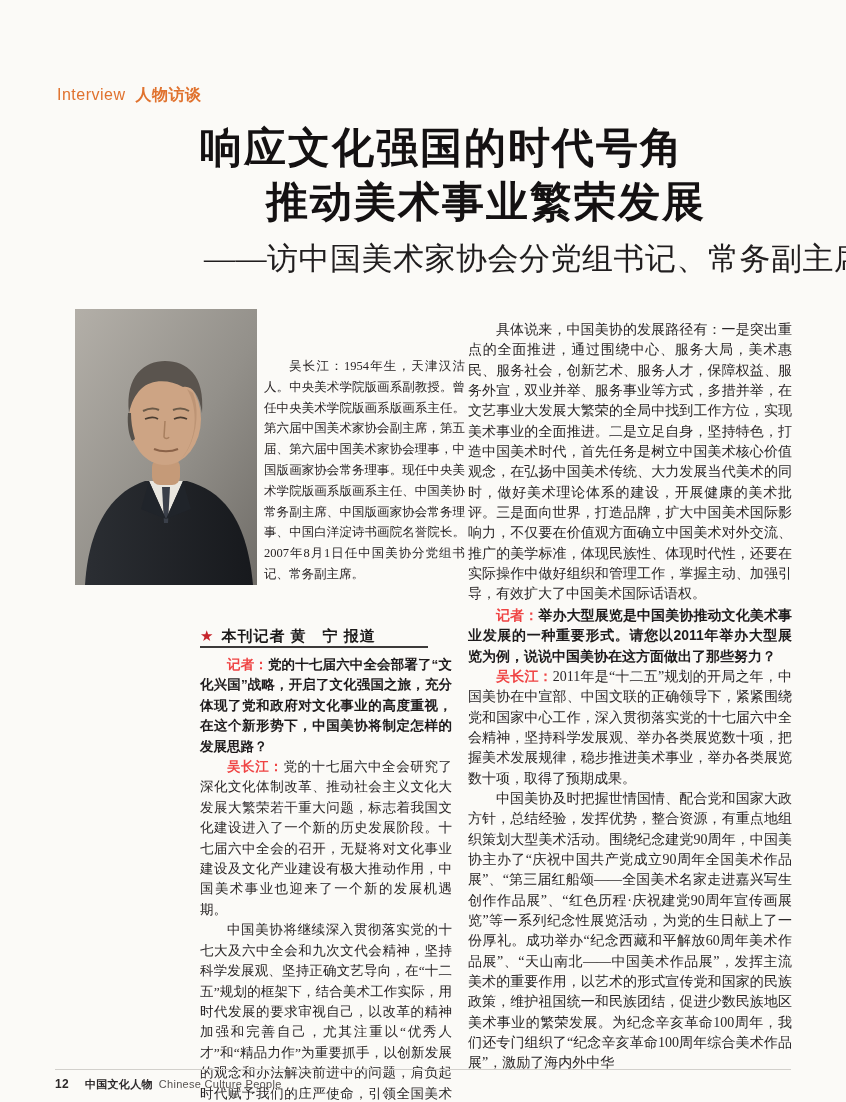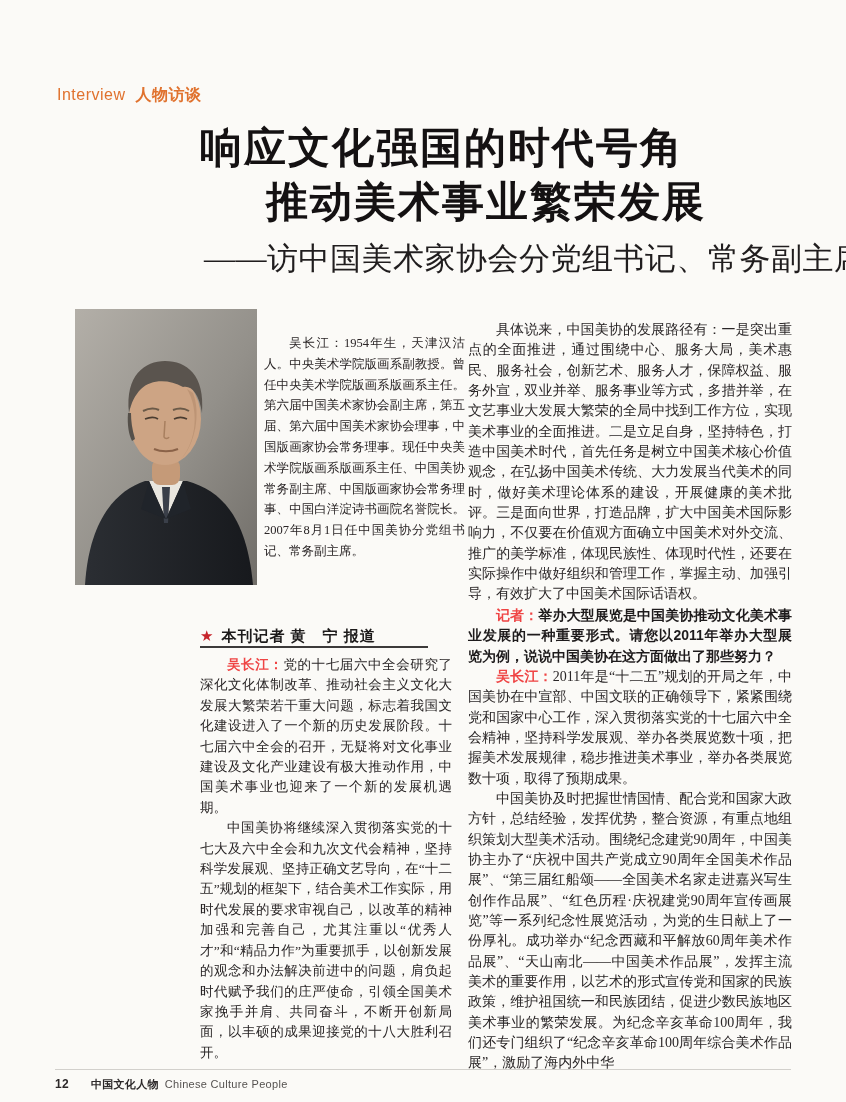--- a/index.html
+++ b/index.html
@@ -32,21 +32,21 @@
     font-family:"Liberation Serif",serif;
     font-size:31px;color:#201d1e;letter-spacing:.5px;white-space:nowrap;
   }
   
   .photo{
     position:absolute;left:75px;top:309px;width:182px;height:276px;
     background:#9b9892;
   }
   
   .bio{
-    position:absolute;left:264px;top:333px;width:201px;
+    position:absolute;left:264px;top:356px;width:201px;
     font-family:"Liberation Serif",serif;
     font-size:12.5px;line-height:20.8px;
     text-align:justify;text-indent:2em;color:#2a2526;
   }
   
   .byline{
     position:absolute;left:200px;top:627px;width:228px;
     border-bottom:2px solid #3c3a3a;
     padding-bottom:0;
     font-size:15px;font-weight:bold;color:#1c1a1a;
@@ -65,21 +65,21 @@
   .lbl{font-weight:bold;font-family:"Liberation Sans",sans-serif;color:#ef4444;}
   
   .footrule{
     position:absolute;left:55px;top:1069px;width:736px;height:1px;
     background:#d2d0cc;
   }
   .footer{
     position:absolute;left:55px;top:1077px;
     font-size:11px;color:#2c2829;letter-spacing:.3px;
   }
-  .footer .num{font-weight:bold;font-size:12px;margin-right:22px;}
+  .footer .num{font-weight:bold;font-size:12px;margin-right:16px;}
   .footer .zh{font-weight:bold;}
   .footer .en{color:#555250;margin-left:6px;}
 </style>
 </head>
 <body>
 
 <div class="page">
 
   <div class="kicker">
     <span class="en">Interview</span><span class="zh">人物访谈</span>
@@ -129,20 +129,21 @@
     </svg>
   </div>
 
   <div class="bio">吴长江：1954年生，天津汉沽人。中央美术学院版画系副教授。曾任中央美术学院版画系版画系主任。第六届中国美术家协会副主席，第五届、第六届中国美术家协会理事，中国版画家协会常务理事。现任中央美术学院版画系版画系主任、中国美协常务副主席、中国版画家协会常务理事、中国白洋淀诗书画院名誉院长。2007年8月1日任中国美协分党组书记、常务副主席。</div>
 
   <div class="byline">
     <span class="star">★</span><span>本刊记者 黄　宁 报道</span>
   </div>
 
   <div class="col col-left">
+    <p class="q"><span class="lbl">记者：</span><span>党的十七届六中全会部署了“文化兴国”战略，开启了文化强国之旅，充分体现了党和政府对文化事业的高度重视，在这个新形势下，中国美协将制定怎样的发展思路？</span></p>
     <p class="ans"><span class="lbl">吴长江：</span><span>党的十七届六中全会研究了深化文化体制改革、推动社会主义文化大发展大繁荣若干重大问题，标志着我国文化建设进入了一个新的历史发展阶段。十七届六中全会的召开，无疑将对文化事业建设及文化产业建设有极大推动作用，中国美术事业也迎来了一个新的发展机遇期。</span></p>
     <p class="plain"><span>中国美协将继续深入贯彻落实党的十七大及六中全会和九次文代会精神，坚持科学发展观、坚持正确文艺导向，在“十二五”规划的框架下，结合美术工作实际，用时代发展的要求审视自己，以改革的精神加强和完善自己，尤其注重以“优秀人才”和“精品力作”为重要抓手，以创新发展的观念和办法解决前进中的问题，肩负起时代赋予我们的庄严使命，引领全国美术家挽手并肩、共同奋斗，不断开创新局面，以丰硕的成果迎接党的十八大胜利召开。</span></p>
   </div>
 
   <div class="col col-right">
     <p class="plain"><span>具体说来，中国美协的发展路径有：一是突出重点的全面推进，通过围绕中心、服务大局，美术惠民、服务社会，创新艺术、服务人才，保障权益、服务外宣，双业并举、服务事业等方式，多措并举，在文艺事业大发展大繁荣的全局中找到工作方位，实现美术事业的全面推进。二是立足自身，坚持特色，打造中国美术时代，首先任务是树立中国美术核心价值观念，在弘扬中国美术传统、大力发展当代美术的同时，做好美术理论体系的建设，开展健康的美术批评。三是面向世界，打造品牌，扩大中国美术国际影响力，不仅要在价值观方面确立中国美术对外交流、推广的美学标准，体现民族性、体现时代性，还要在实际操作中做好组织和管理工作，掌握主动、加强引导，有效扩大了中国美术国际话语权。</span></p>
     <p class="q"><span class="lbl">记者：</span><span>举办大型展览是中国美协推动文化美术事业发展的一种重要形式。请您以2011年举办大型展览为例，说说中国美协在这方面做出了那些努力？</span></p>
     <p class="ans"><span class="lbl">吴长江：</span><span>2011年是“十二五”规划的开局之年，中国美协在中宣部、中国文联的正确领导下，紧紧围绕党和国家中心工作，深入贯彻落实党的十七届六中全会精神，坚持科学发展观、举办各类展览数十项，把握美术发展规律，稳步推进美术事业，举办各类展览数十项，取得了预期成果。</span></p>
     <p class="plain"><span>中国美协及时把握世情国情、配合党和国家大政方针，总结经验，发挥优势，整合资源，有重点地组织策划大型美术活动。围绕纪念建党90周年，中国美协主办了“庆祝中国共产党成立90周年全国美术作品展”、“第三届红船颂——全国美术名家走进嘉兴写生创作作品展”、“红色历程·庆祝建党90周年宣传画展览”等一系列纪念性展览活动，为党的生日献上了一份厚礼。成功举办“纪念西藏和平解放60周年美术作品展”、“天山南北——中国美术作品展”，发挥主流美术的重要作用，以艺术的形式宣传党和国家的民族政策，维护祖国统一和民族团结，促进少数民族地区美术事业的繁荣发展。为纪念辛亥革命100周年，我们还专门组织了“纪念辛亥革命100周年综合美术作品展”，激励了海内外中华</span></p>
   </div>

